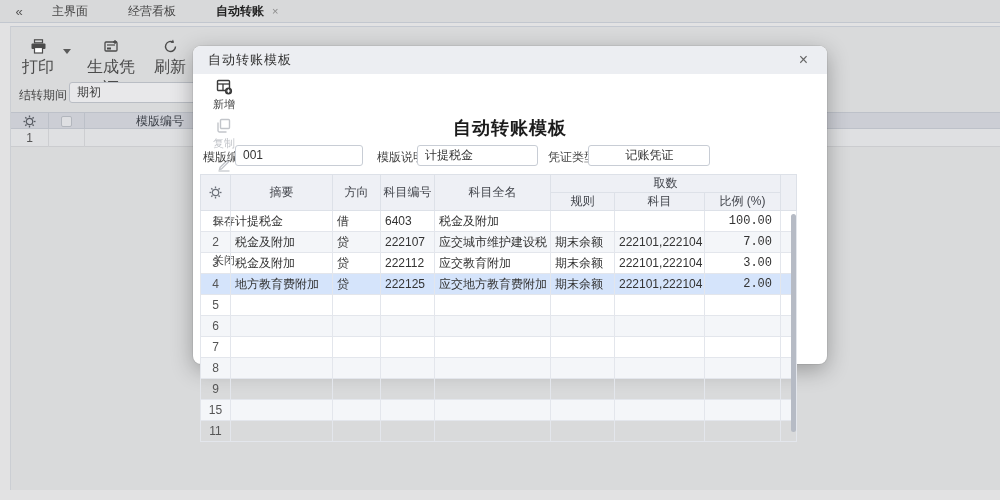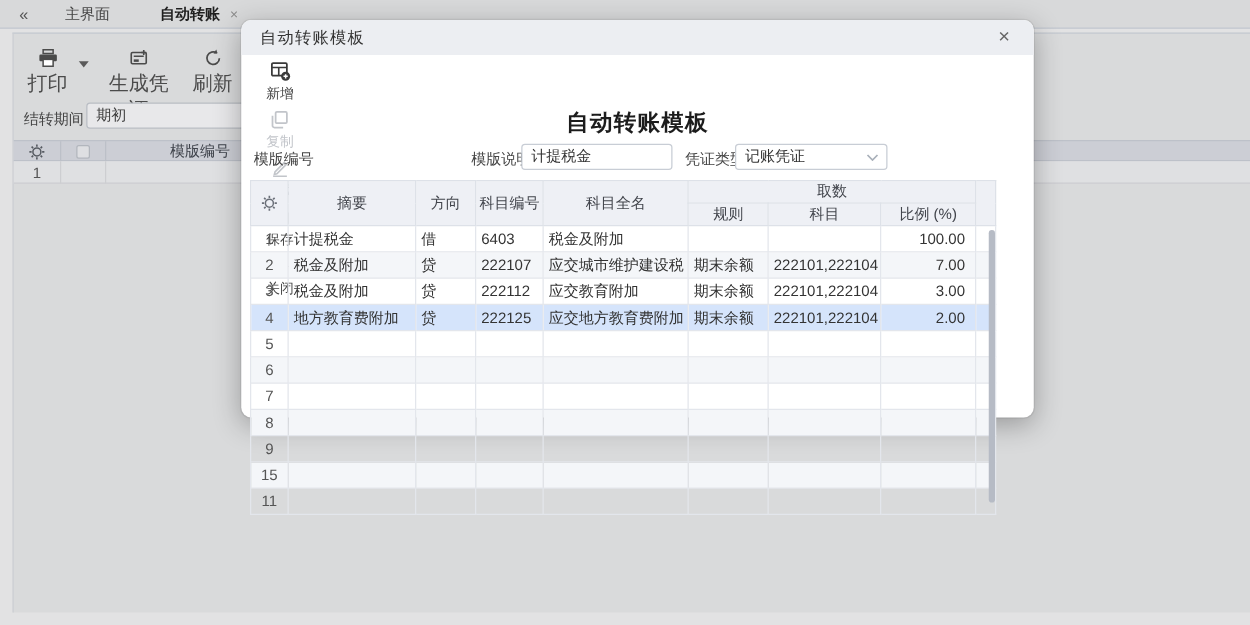--- a/index.html
+++ b/index.html
@@ -49,21 +49,21 @@
   .bg-th-name { position:absolute; left:74px; top:0; width:150px; height:16px; text-align:center; line-height:16px; color:#3f434b; font-size:12px; }
   .bg-row1 {
     position:absolute; left:0; top:102px; width:989px; height:18px;
     background:#dfe0e2; border-bottom:1px solid #cbcccf;
   }
   .bg-row1 .rnum { position:absolute; left:0; top:0; width:38px; height:18px; text-align:center; line-height:18px; color:#555; border-right:1px solid #cdced1; }
   .bg-row1 .rchk { position:absolute; left:38px; top:0; width:36px; height:18px; border-right:1px solid #cdced1; }
 
   
   .modal {
-    position:absolute; left:193px; top:16px; width:634px; height:318px;
+    position:absolute; left:193px; top:46px; width:634px; height:318px;
     background:#ffffff; border-radius:8px;
     box-shadow:0 6px 22px rgba(0,0,0,0.30), 0 0 0 1px rgba(0,0,0,0.06);
     padding-left:28px;
   }
   .modal-titlebar {
     position:absolute; left:0; top:0; width:100%; height:28px;
     background:#eceef2; border-radius:8px 8px 0 0;
     display:flex; align-items:center; padding:0 15px;
   }
   .modal-title { font-size:13px; color:#333; letter-spacing:1px; }
@@ -83,54 +83,55 @@
     position:absolute; left:0; top:70px; width:100%; text-align:center;
     font-size:18px; font-weight:bold; color:#1c1c1c; letter-spacing:1px;
   }
 
   .mform-label { position:absolute; top:103px; font-size:12px; color:#454545; }
   .mform-input {
     position:absolute; top:99px; height:21px; background:#fff;
     border:1px solid #c8cdd5; border-radius:3px; font-size:12px; color:#333;
     line-height:19px; padding-left:7px;
   }
-  .mform-select { display:flex; align-items:center; padding-right:6px; cursor:pointer; }
+  .mform-select { display:flex; align-items:center; padding-right:6px; cursor:pointer;flex-direction:column; }
   .mform-select .sel-text { flex:1; }
 
   .mtable-wrap { position:absolute; left:7px; top:128px; }
   table.mtable { border-collapse:collapse; table-layout:fixed; width:596px; }
   .mtable th, .mtable td {
     border:1px solid #e3e6ec; font-weight:normal; font-size:12px;
     overflow:hidden; white-space:nowrap; padding:0 4px;
   }
   .mtable thead th {
     background:#eef0f5; color:#42454c; text-align:center;
     border-color:#dde1e8; height:17px; padding:0 2px;
   }
   .mtable tbody tr { height:21px; }
   .mtable tbody td { color:#333; }
   .mtable tbody tr.striped td { background:#f4f6f9; }
   .mtable tbody tr.selected td { background:#d5e4fb; }
   .mtable td.c-no { text-align:center; color:#555; }
-  .mtable td.c-ratio { text-align:right; padding-right:8px; }
+  .mtable td.c-ratio { text-align:right; padding-right:8px;font-family:Liberation Mono, monospace; }
   .mtable td.c-gutter { padding:0; }
   .mtable th.th-gear { padding:0; }
   .th-gear .gwrap { display:flex; align-items:center; justify-content:center; }
 
   .mscrollbar {
     position:absolute; left:598px; top:168px; width:5px; height:218px;
     background:#b6bbc5; border-radius:3px; cursor:pointer;
   }
 </style>
 </head>
 <body>
 
 <div class="tabbar">
   <div class="tab-collapse">«</div>
   <div class="tab"><span>主界面</span></div>
+  <div class="tab"><span>经营看板</span></div>
   <div class="tab active">
     <span>自动转账</span><span class="tab-close">×</span>
   </div>
 </div>
 
 <div class="panel">
 
   <div class="bg-tool" style="left:8px; width:38px;">
     <div class="ticon">
       <svg width="17" height="15" viewBox="0 0 17 15">
@@ -250,20 +251,21 @@
           <path d="M5.8 5.8 L10.2 10.2 M10.2 5.8 L5.8 10.2" stroke="#fff" stroke-width="1.4"></path>
         </svg>
       </div>
       <div class="mlabel">关闭</div>
     </div>
   </div>
 
   <div class="modal-heading">自动转账模板</div>
 
   <div class="mform-label" style="left:10px;">模版编号</div>
+  <div class="mform-input" style="left:42px; width:128px;">001</div>
 
   <div class="mform-label" style="left:184px;">模版说明</div>
   <div class="mform-input" style="left:224px; width:121px;">计提税金</div>
 
   <div class="mform-label" style="left:355px;">凭证类型</div>
   <div class="mform-input mform-select" style="left:395px; width:122px;">
     <span class="sel-text">记账凭证</span>
     <svg width="10" height="6" viewBox="0 0 10 6">
       <polyline points="1,1 5,5 9,1" fill="none" stroke="#a9b0ba" stroke-width="1.4"></polyline>
     </svg>

